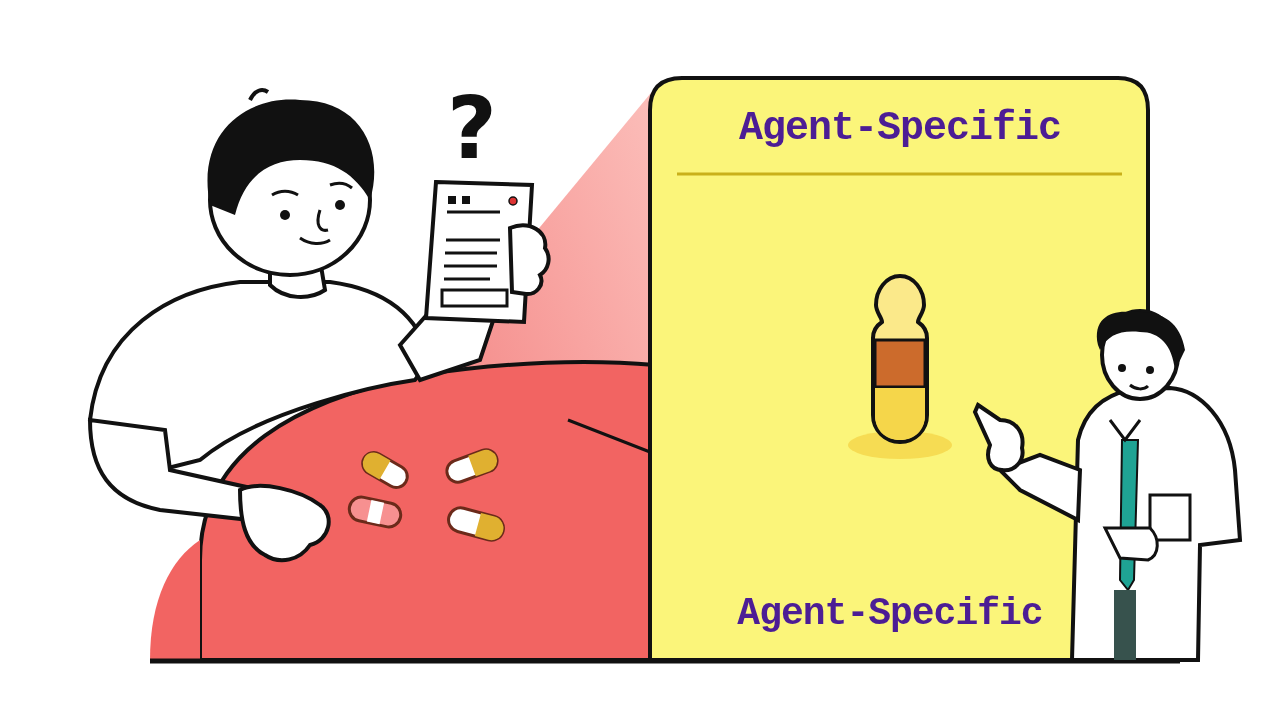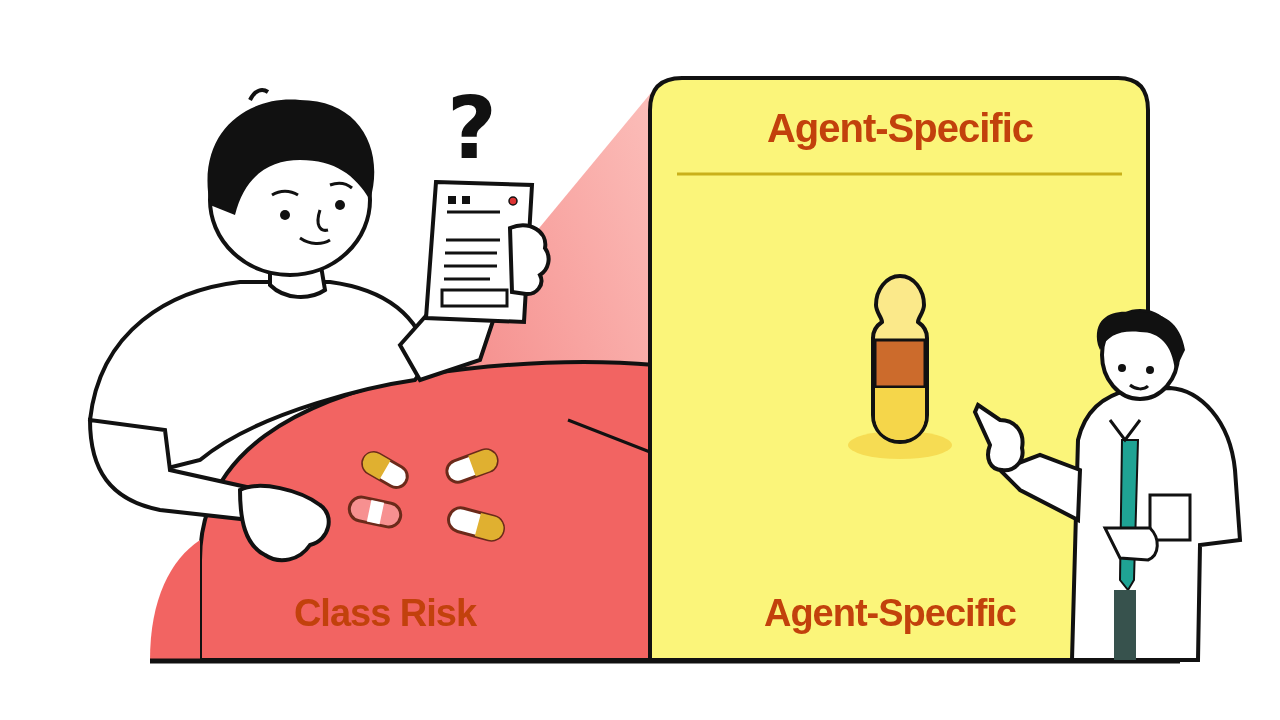--- a/index.html
+++ b/index.html
@@ -1,18 +1,18 @@
 <!DOCTYPE html>
 <html><head>
 <meta charset="utf-8">
 <style>
   html,body{margin:0;padding:0;}
   body{width:1280px;height:720px;background:#ffffff;overflow:hidden;position:relative;font-family:"Liberation Sans",sans-serif;}
   .scene{position:absolute;left:0;top:0;width:1280px;height:720px;}
-  .label{position:absolute;font-family:Liberation Sans, sans-serif;font-weight:bold;color:#c2410c;letter-spacing:-1px;white-space:nowrap;}
+  .label{position:absolute;font-family:Liberation Mono, monospace;font-weight:bold;color:#4c1d95;letter-spacing:-1px;white-space:nowrap;}
   #title-top{left:650px;top:106px;width:500px;text-align:center;font-size:40px;}
   #label-class{left:250px;top:592px;width:270px;text-align:center;font-size:38px;}
   #label-agent{left:705px;top:592px;width:370px;text-align:center;font-size:38px;}
   svg{position:absolute;left:0;top:0;}
 </style>
 </head>
 <body>
 
 <div class="scene">
 <svg width="1280" height="720" viewBox="0 0 1280 720">
@@ -119,15 +119,14 @@
 
     <ellipse cx="1140" cy="355" rx="38" ry="44" fill="#fff" stroke="#111" stroke-width="4"></ellipse>
     <path d="M1098,345 C1092,318 1112,310 1130,312 C1160,310 1180,320 1185,350 C1180,360 1178,365 1175,370 C1172,345 1160,332 1140,332 C1120,330 1108,335 1100,350 Z" fill="#111"></path>
     <circle cx="1122" cy="368" r="4" fill="#111"></circle>
     <circle cx="1150" cy="370" r="4" fill="#111"></circle>
     <path d="M1130,385 C1136,390 1144,390 1148,386" stroke="#111" stroke-width="3" fill="none"></path>
   </g>
 </svg>
 
 <div class="label" id="title-top">Agent-Specific</div>
-<div class="label" id="label-class">Class Risk</div>
 <div class="label" id="label-agent">Agent-Specific</div>
 </div>
 
 </body></html>

